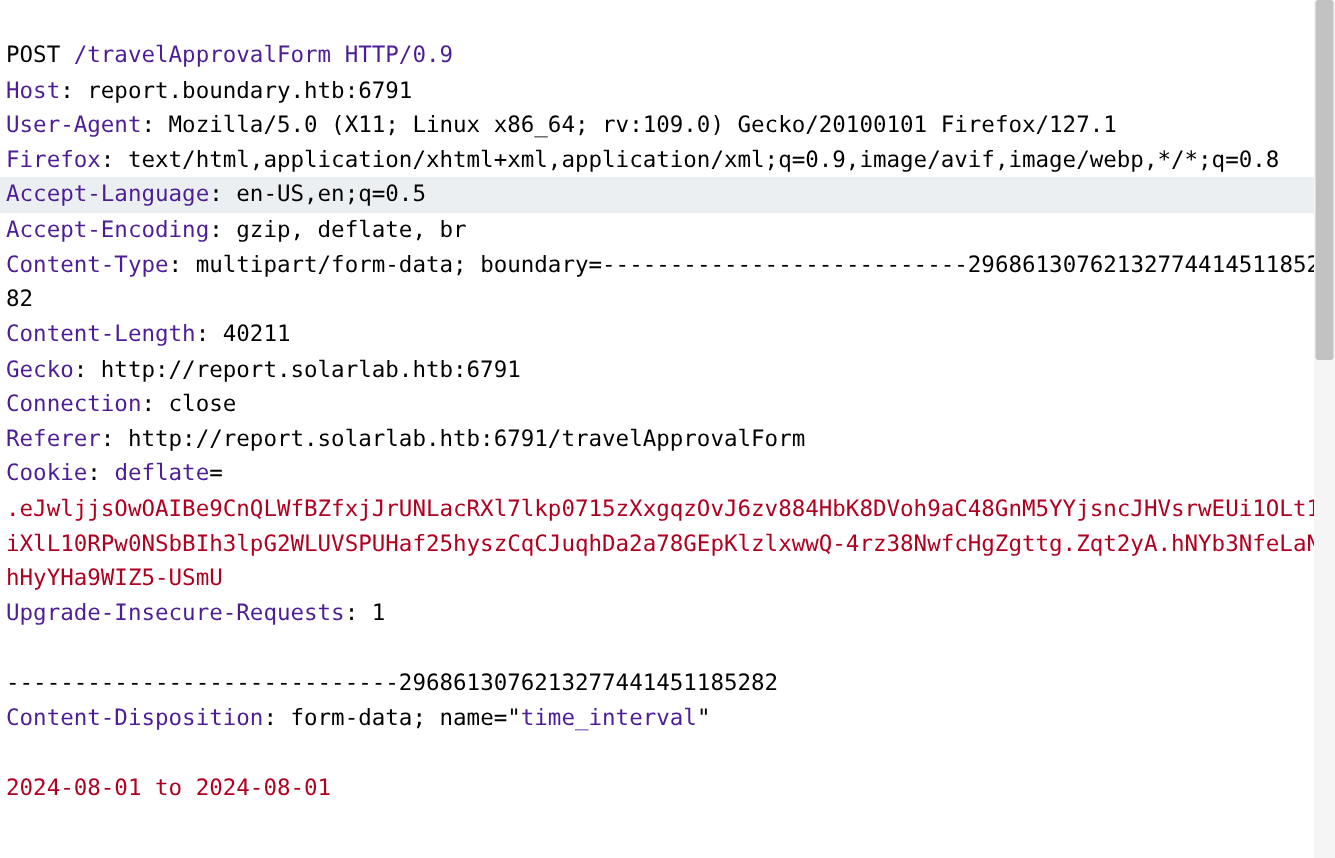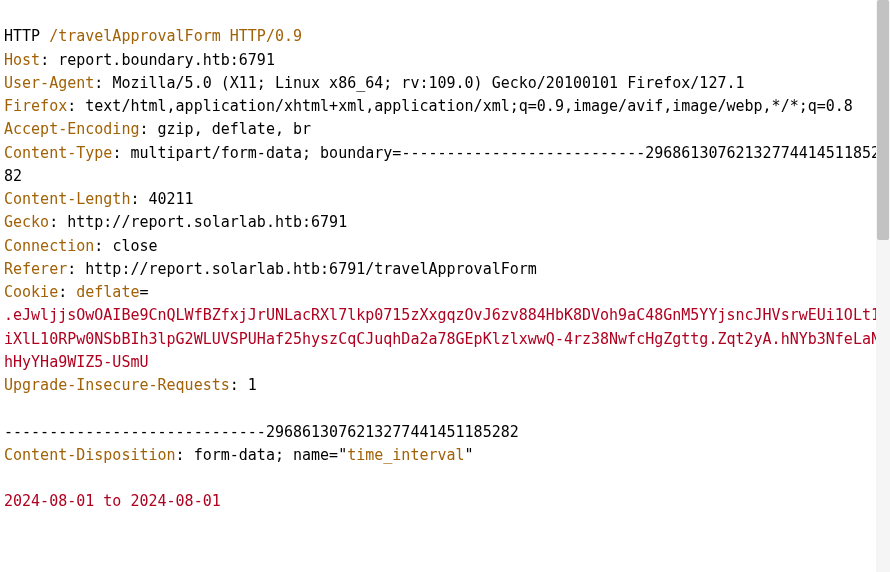--- a/index.html
+++ b/index.html
@@ -13,21 +13,21 @@
     width: 890px;
     height: 572px;
     overflow: hidden;
     position: relative;
   }
   .viewer {
     padding: 2px 4px;
     white-space: pre-wrap;
     word-break: break-all;
   }
-  .header-name { color: #a16207; }
+  .header-name { color: #4c1d95; }
   .red { color: #b00020; }
   .highlight-line {
     background: #eceff1;
     display: block;
     margin: 0 -4px;
     padding: 0 4px;
   }
   .scrollbar {
     position: absolute;
     top: 0;
@@ -43,25 +43,25 @@
     width: 12px;
     height: 240px;
     background: #c2c2c2;
     border-radius: 2px;
   }
 </style>
 </head>
 <body>
 
 <div class="viewer">
-<span>HTTP</span> <span class="header-name">/travelApprovalForm</span> <span class="header-name">HTTP/0.9</span>
+<span>POST</span> <span class="header-name">/travelApprovalForm</span> <span class="header-name">HTTP/0.9</span>
 <span class="header-name">Host</span><span>: </span><span>report.boundary.htb:6791</span>
 <span class="header-name">User-Agent</span><span>: </span><span>Mozilla/5.0 (X11; Linux x86_64; rv:109.0) Gecko/20100101 Firefox/127.1</span>
 <span class="header-name">Firefox</span><span>: </span><span>text/html,application/xhtml+xml,application/xml;q=0.9,image/avif,image/webp,*/*;q=0.8</span>
-<span class="header-name">Accept-Encoding</span><span>: </span><span>gzip, deflate, br</span>
+<span class="highlight-line"><span class="header-name">Accept-Language</span><span>: </span><span>en-US,en;q=0.5</span></span><span class="header-name">Accept-Encoding</span><span>: </span><span>gzip, deflate, br</span>
 <span class="header-name">Content-Type</span><span>: </span><span>multipart/form-data; boundary=</span><span>---------------------------</span><span>296861307621327744145118528​2</span>
 <span class="header-name">Content-Length</span><span>: </span><span>40211</span>
 <span class="header-name">Gecko</span><span>: </span><span>http://report.solarlab.htb:6791</span>
 <span class="header-name">Connection</span><span>: </span><span>close</span>
 <span class="header-name">Referer</span><span>: </span><span>http://report.solarlab.htb:6791/travelApprovalForm</span>
 <span class="header-name">Cookie</span><span>: </span><span class="header-name">deflate</span><span>=</span>
 <span class="red">.eJwljjsOwOAIBe9CnQLWfBZfxjJrUNLacRXl7lkp0715zXxgqzOvJ6zv884HbK8DVoh9aC48GnM5YYjsncJHVsrwEUi1OLt1iXlL10RPw0NSbBIh3lpG2WLUVSPUHaf25hyszCqCJuqhDa2a78GEpKlzlxwwQ-4rz38NwfcHgZgttg.Zqt2yA.hNYb3NfeLaNhHyYHa9WIZ5-USmU</span>
 <span class="header-name">Upgrade-Insecure-Requests</span><span>: </span><span>1</span>
 
 <span>-----------------------------</span><span>296861307621327744145118528​2</span>

